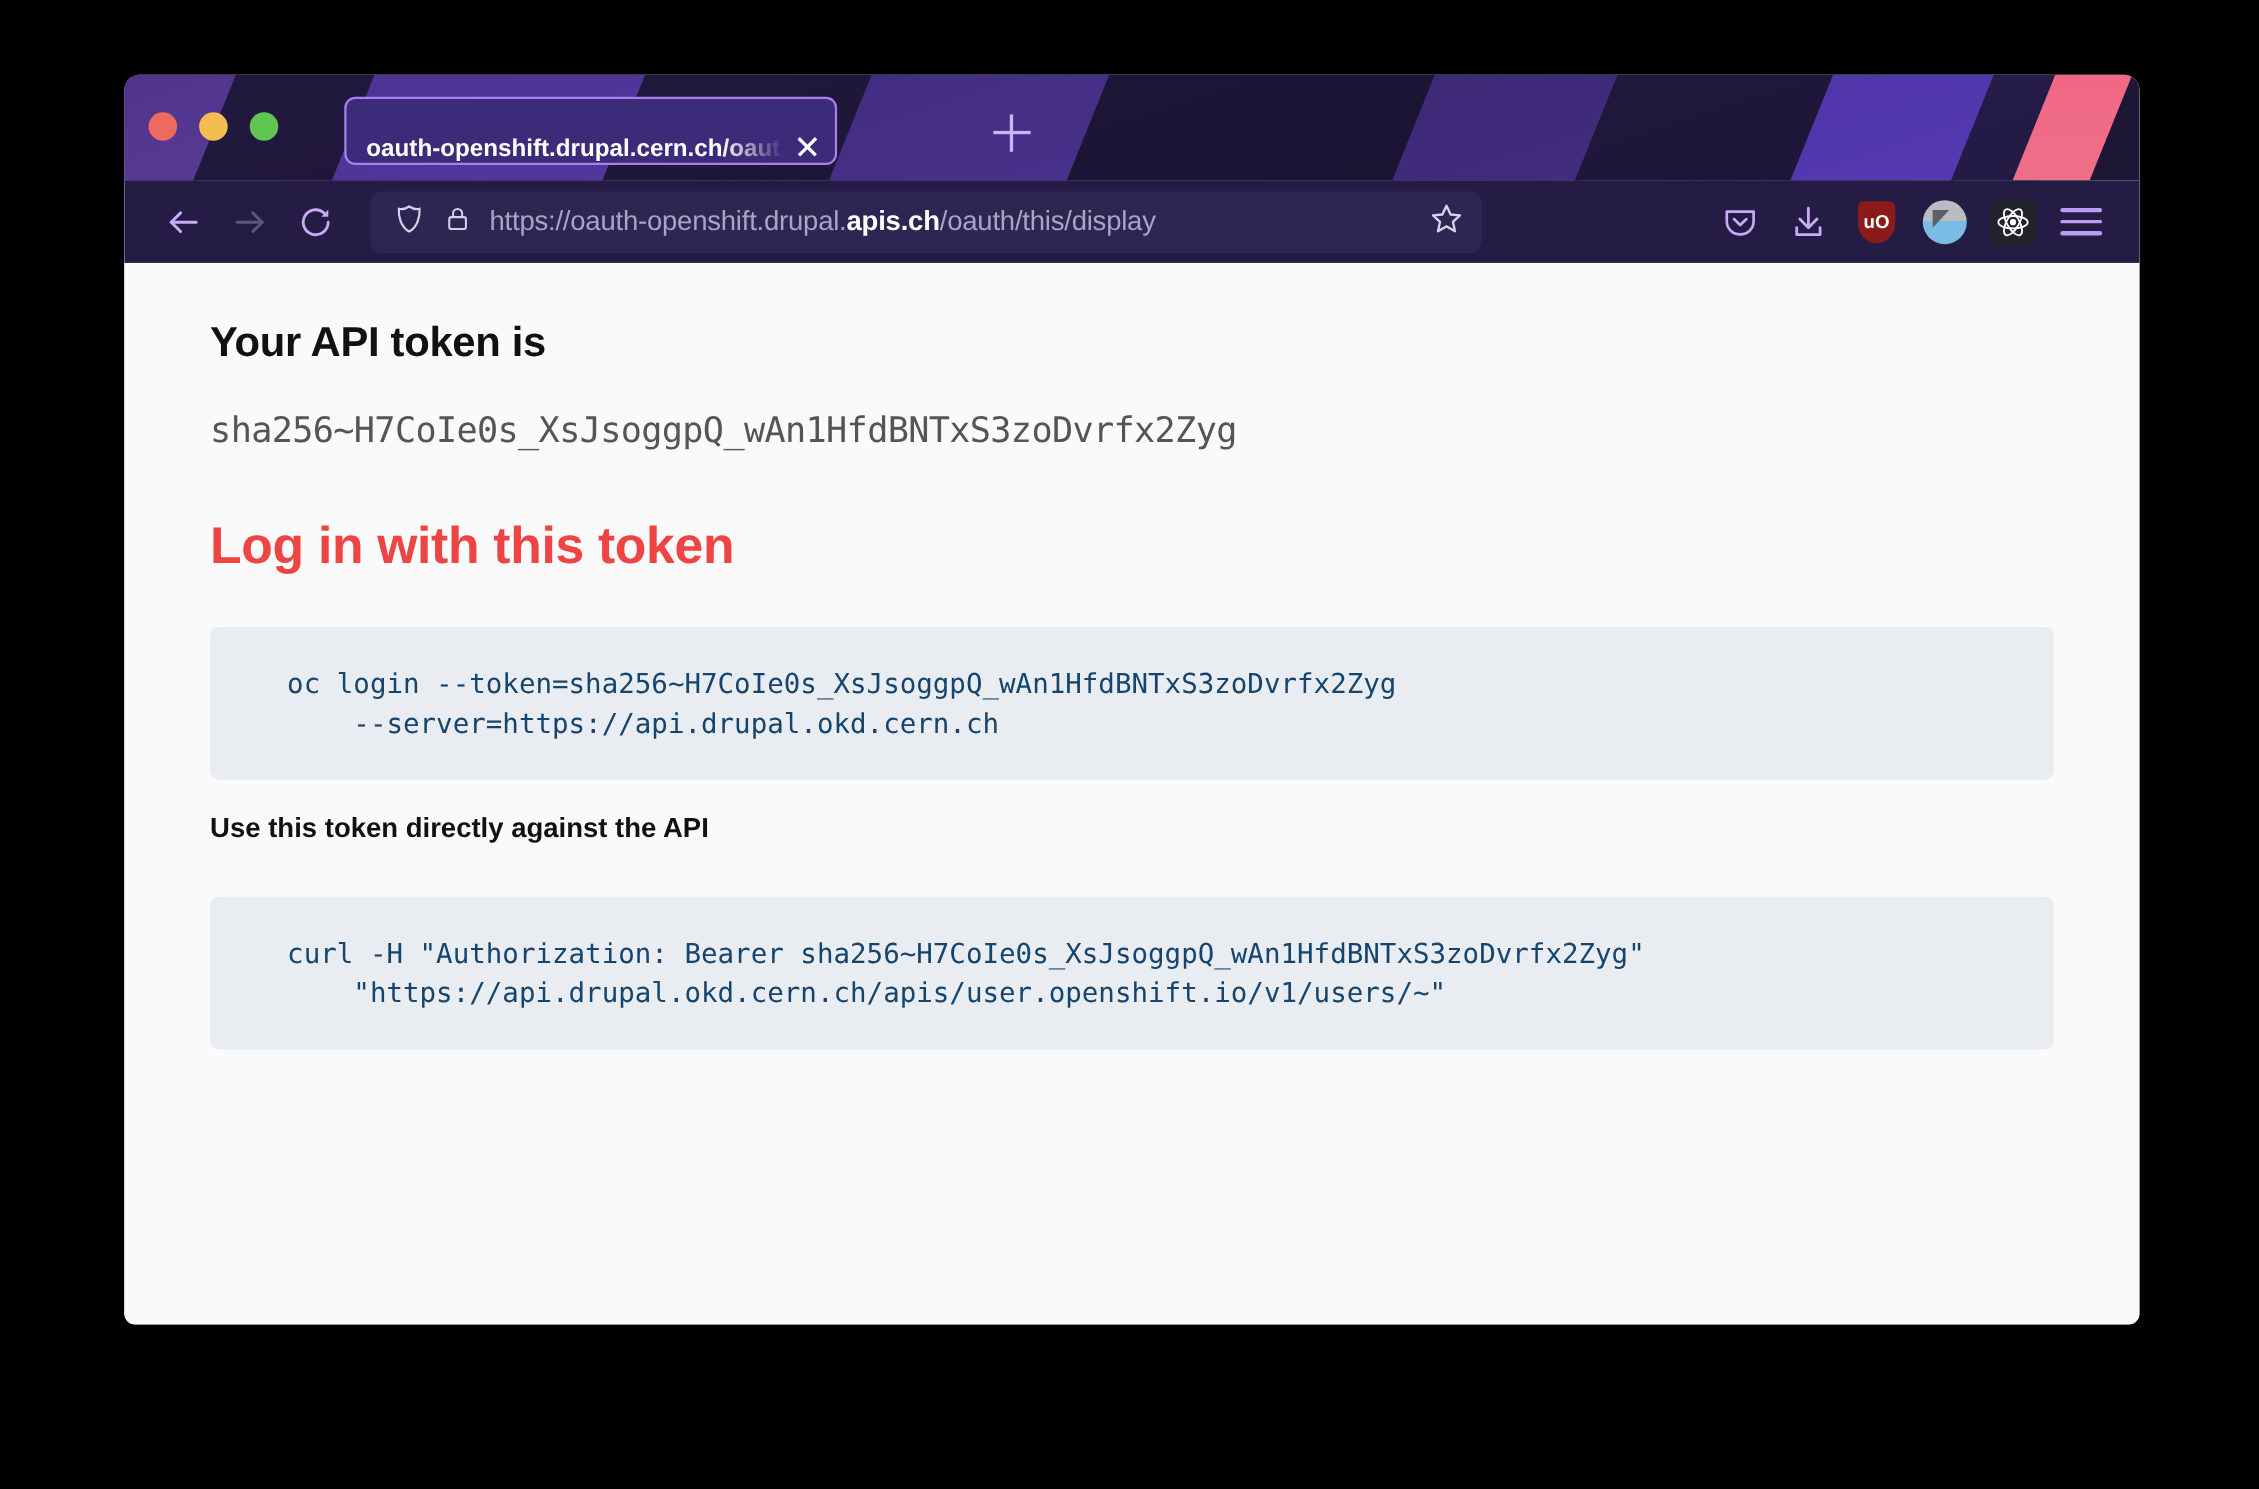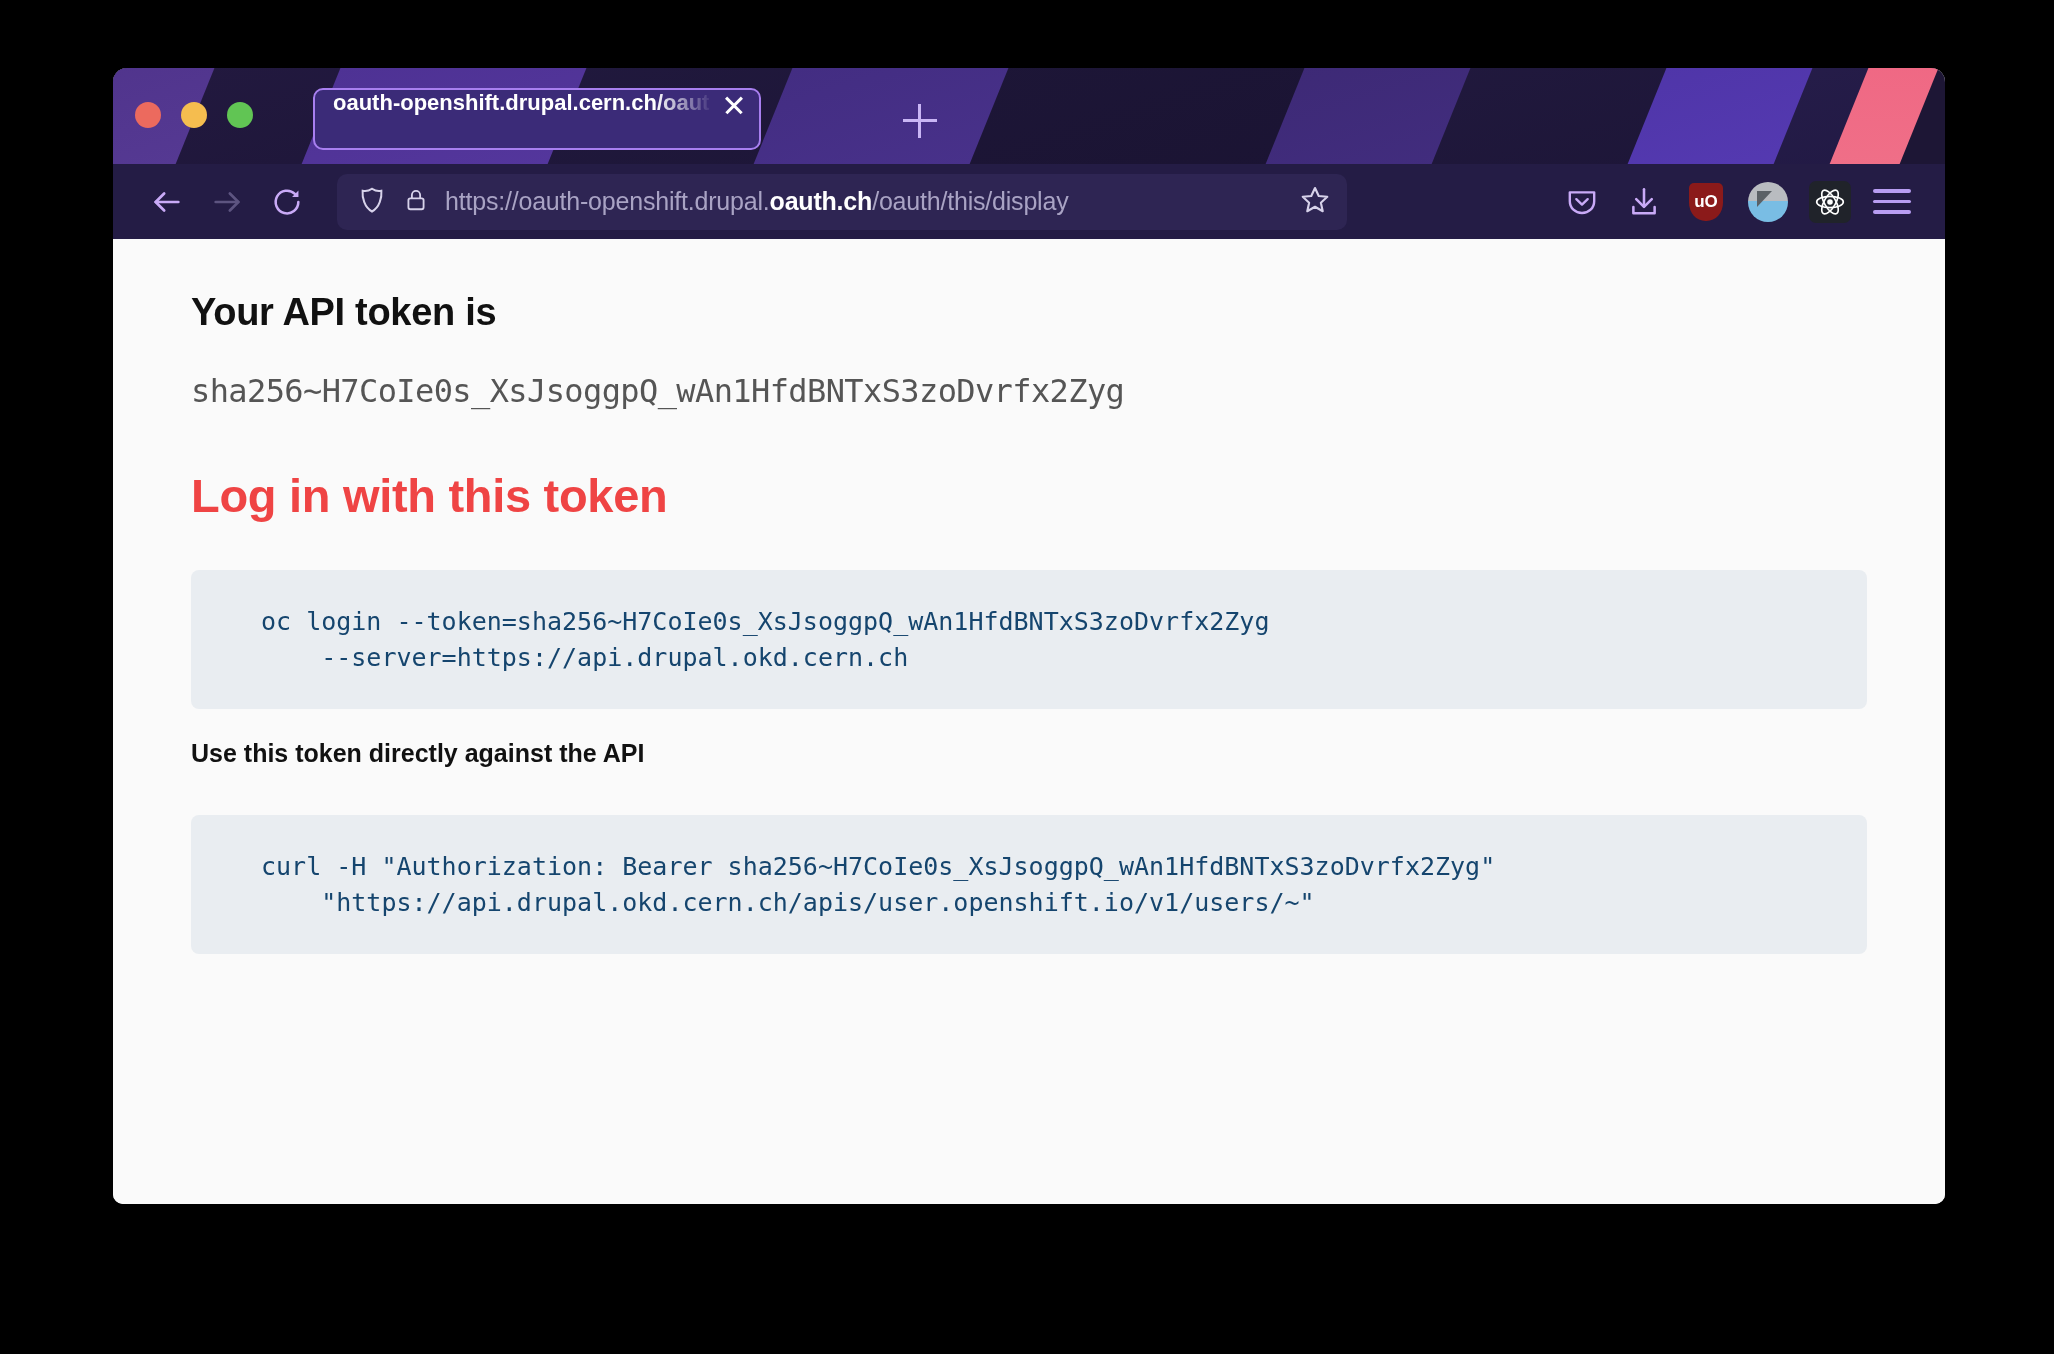--- a/index.html
+++ b/index.html
@@ -72,21 +72,21 @@
   .tab {
     position: absolute;
     left: 200px;
     top: 20px;
     width: 448px;
     height: 62px;
     background: #3b2b78;
     border: 2px solid #a87ff0;
     border-radius: 10px;
     display: flex;
-    align-items: flex-start;
+    align-items: flex-end;
     padding: 0 10px 0 18px;
     z-index: 6;
   }
   .tab-title {
     flex: 1;
     color: #ffffff;
     font-size: 22px;
     font-weight: 600;
     white-space: nowrap;
     overflow: hidden;
@@ -315,21 +315,21 @@
         <svg width="30" height="30" viewBox="0 0 24 24" fill="none" stroke="#d7d2ea" stroke-width="1.6">
           <path d="M12 3c3 2 6 2 7.5 1.6C20 10 18 18 12 21.2 6 18 4 10 4.5 4.6 6 5 9 5 12 3z"></path>
         </svg>
       </span>
       <span>
         <svg width="26" height="26" viewBox="0 0 24 24" fill="none" stroke="#d7d2ea" stroke-width="1.7">
           <rect x="5" y="10.5" width="14" height="10" rx="1.8"></rect>
           <path d="M8.2 10.5V7.4a3.8 3.8 0 0 1 7.6 0v3.1"></path>
         </svg>
       </span>
-      <span class="url-text"><span>https://oauth-openshift.drupal.</span><span class="url-host">oauth.ch</span><span>/oauth/this/display</span></span>
+      <span class="url-text"><span>https://oauth-openshift.drupal.</span><span class="url-host">apis.ch</span><span>/oauth/this/display</span></span>
       <span>
         <svg width="32" height="32" viewBox="0 0 24 24" fill="none" stroke="#d7d2ea" stroke-width="1.6" stroke-linejoin="round">
           <polygon points="12,3 14.8,9 21.2,9.6 16.4,14 17.8,20.4 12,17.1 6.2,20.4 7.6,14 2.8,9.6 9.2,9"></polygon>
         </svg>
       </span>
     </div>
 
     <div class="ext-icons">
       <div class="ext-btn">
         <svg width="34" height="34" viewBox="0 0 24 24" fill="none" stroke="#c9aaf7" stroke-width="1.7" stroke-linecap="round" stroke-linejoin="round">

